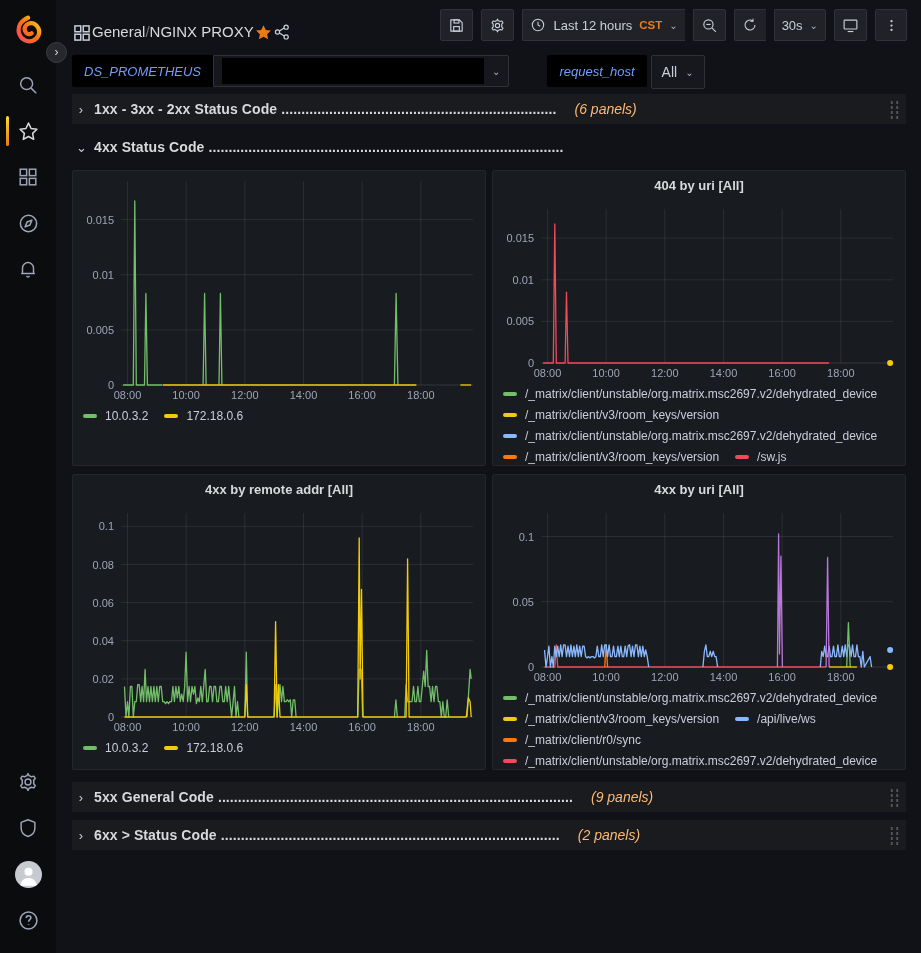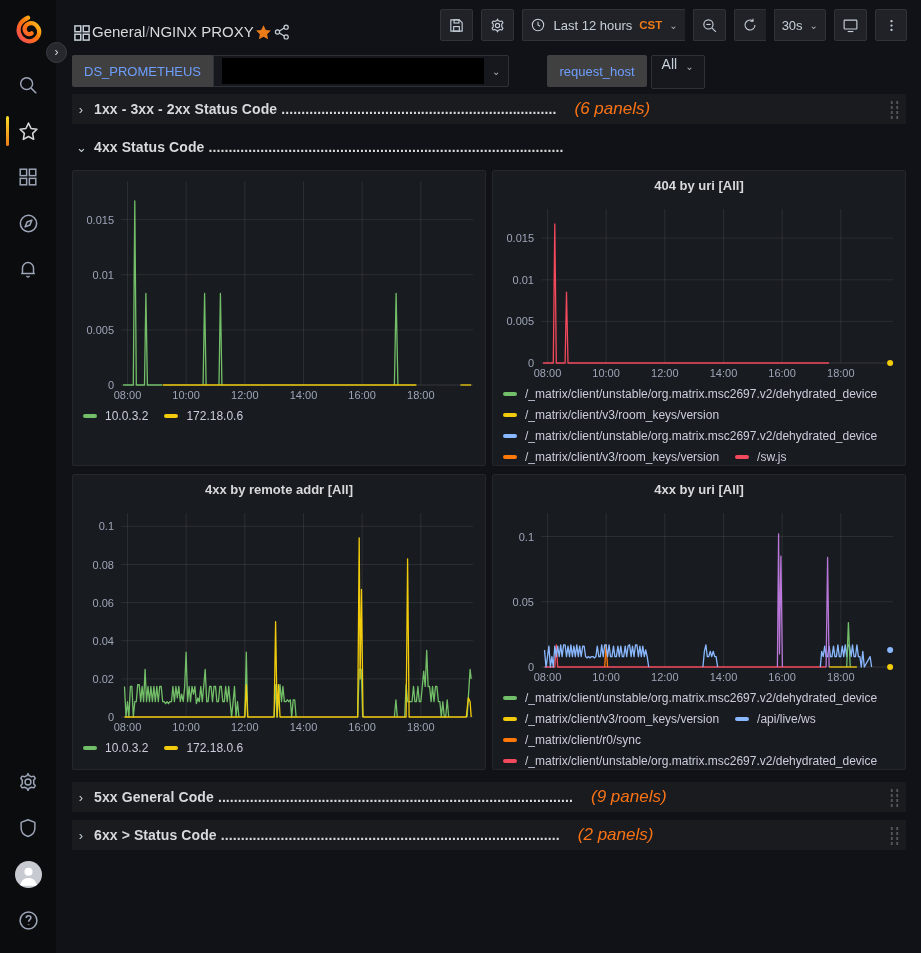--- a/index.html
+++ b/index.html
@@ -60,41 +60,41 @@
   .tbtn svg { stroke:#c7d0d9; fill:none; stroke-width:1.6; }
   .btn-group { display:flex; }
   .btn-group .tbtn:first-child { border-radius:2px 0 0 2px; border-right:none; }
   .btn-group .tbtn:last-child { border-radius:0 2px 2px 0;margin-left:8px; }
   .tz { color:#eb7b18; font-weight:bold; font-size:11.5px; }
   .caret { font-size:10px; color:#aab0bb; }
   
   .varbar { height:42px; display:flex; align-items:center; gap:14px; padding:0 16px; }
   .var-group { display:flex; align-items:stretch; height:32px; }
   .var-label {
-    background:#404040; border-radius:2px 0 0 2px;
+    background:#000000; border-radius:2px 0 0 2px;
     display:flex; align-items:center; padding:0 12px;
-    color:#6e9fff; font-size:13px; font-weight:500; cursor:default;
+    color:#6e9fff; font-size:13px; font-weight:500; cursor:default;font-style:italic;
   }
   .var-label.solo { border-radius:2px; margin-right:4px;margin-left:24px; }
   .var-value {
     background:#16181d; border:1px solid #2e3136; border-radius:0 2px 2px 0;
     display:flex; align-items:center; padding:0 8px; gap:8px; cursor:pointer;
   }
   .redacted { width:262px; height:26px; background:#000; }
-  .var-value.all-box { border-radius:2px; color:#c7d0d9; font-size:14px; padding:16px 10px;align-items:flex-end; }
+  .var-value.all-box { border-radius:2px; color:#c7d0d9; font-size:14px; padding:16px 10px; }
   
   .content { flex:1; padding:2px 15px 0 16px; overflow:hidden; }
   .row-header {
     height:30px; display:flex; align-items:center; gap:8px;
     margin-bottom:8px; padding:0 6px 0 4px; cursor:pointer;
   }
   .row-header.collapsed { background:#191b1f; }
   .row-chevron { color:#c7d0d9; font-size:13px; width:10px; text-align:center; }
   .row-title { font-size:14px; font-weight:bold; color:#d8d9da; white-space:nowrap; letter-spacing:0.1px; }
-  .row-count { font-size:17px; font-style:italic; color:#f97316; margin-left:10px; flex:1; white-space:nowrap; }
+  .row-count { font-size:14px; font-style:italic; color:#fdba74; margin-left:10px; flex:1; white-space:nowrap; }
   .drag-handle {
     width:11px; height:19px;
     background-image:radial-gradient(circle, #54585e 1.1px, transparent 1.3px);
     background-size:5.5px 5px; background-position:0 0;
     cursor:grab;
   }
   .panel-grid { display:flex; gap:6px; margin-bottom:8px; }
   .panel {
     width:414px; height:296px; background:#181b1f; border:1px solid #23262b;
     border-radius:2px; display:flex; flex-direction:column;

